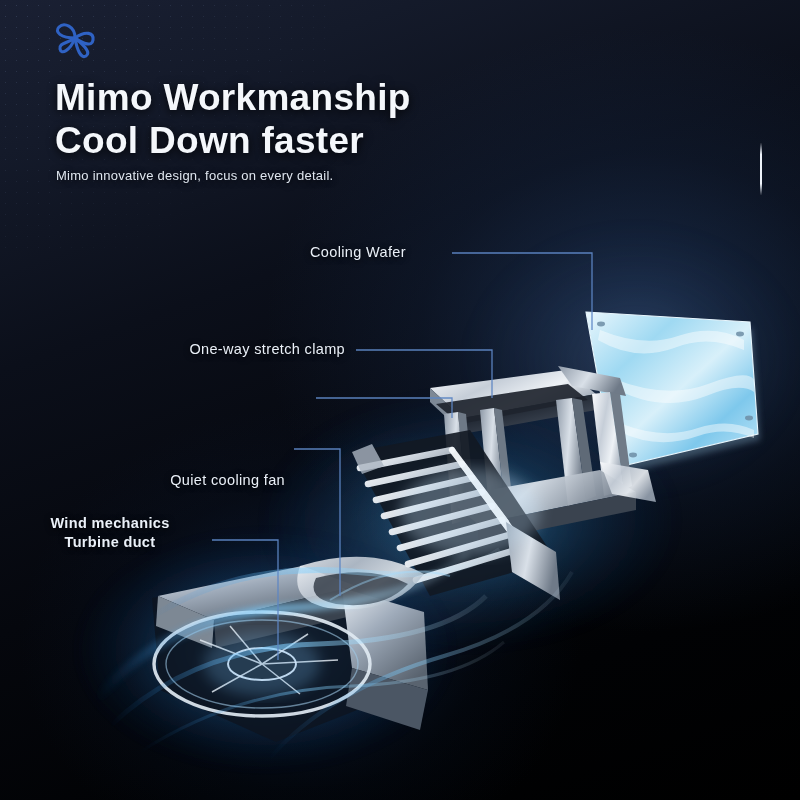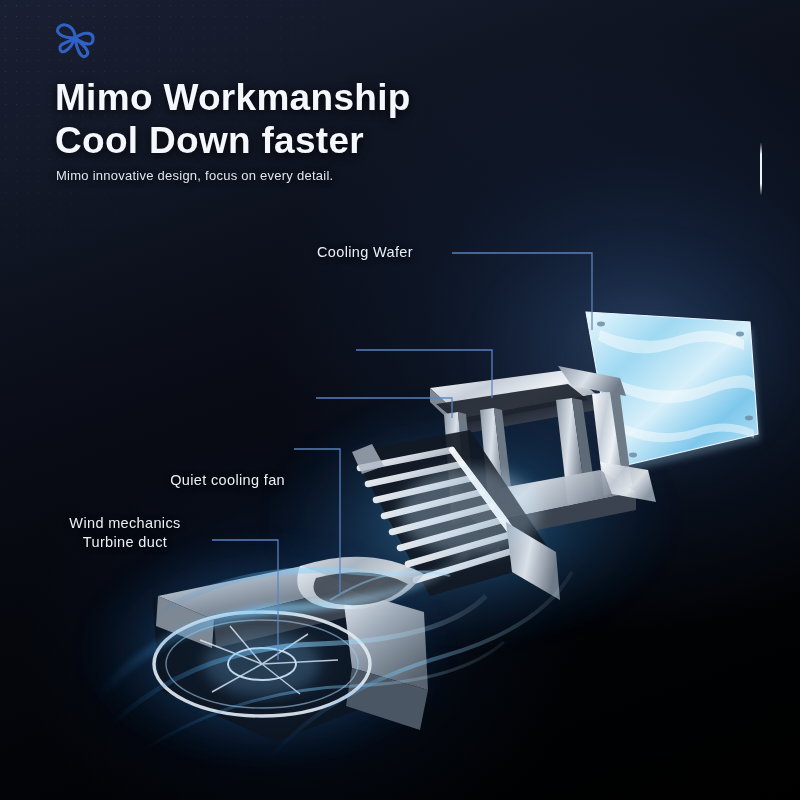--- a/index.html
+++ b/index.html
@@ -250,22 +250,23 @@
       <path d="M294 449 H340 V596"></path>
       <path d="M212 540 H278 V660"></path>
     </g>
   </svg>
 
   <div id="headline">Mimo Workmanship
 Cool Down faster</div>
   <div id="subhead">Mimo innovative design, focus on every detail.</div>
   <div id="accent-rule"></div>
 
-  <div class="callout" style="left:317px; top:243px;text-align:center;">Cooling Wafer</div>
-
+  <div class="callout" style="left:310px; top:243px;text-align:center;">Cooling Wafer</div>
+
+  <div class="callout r" style="left:110px; top:340px; width:235px;">One-way stretch clamp</div>
 
 
   <div class="callout r" style="left:70px; top:439px; width:215px;margin-top:32px;">Quiet cooling fan</div>
 
-  <div class="callout c" style="left:35px; top:514px; width:180px;">Wind mechanics
+  <div class="callout c" style="left:20px; top:514px; width:180px;font-weight:bold;">Wind mechanics
 Turbine duct</div>
 
 </div>
 
 </body></html>

